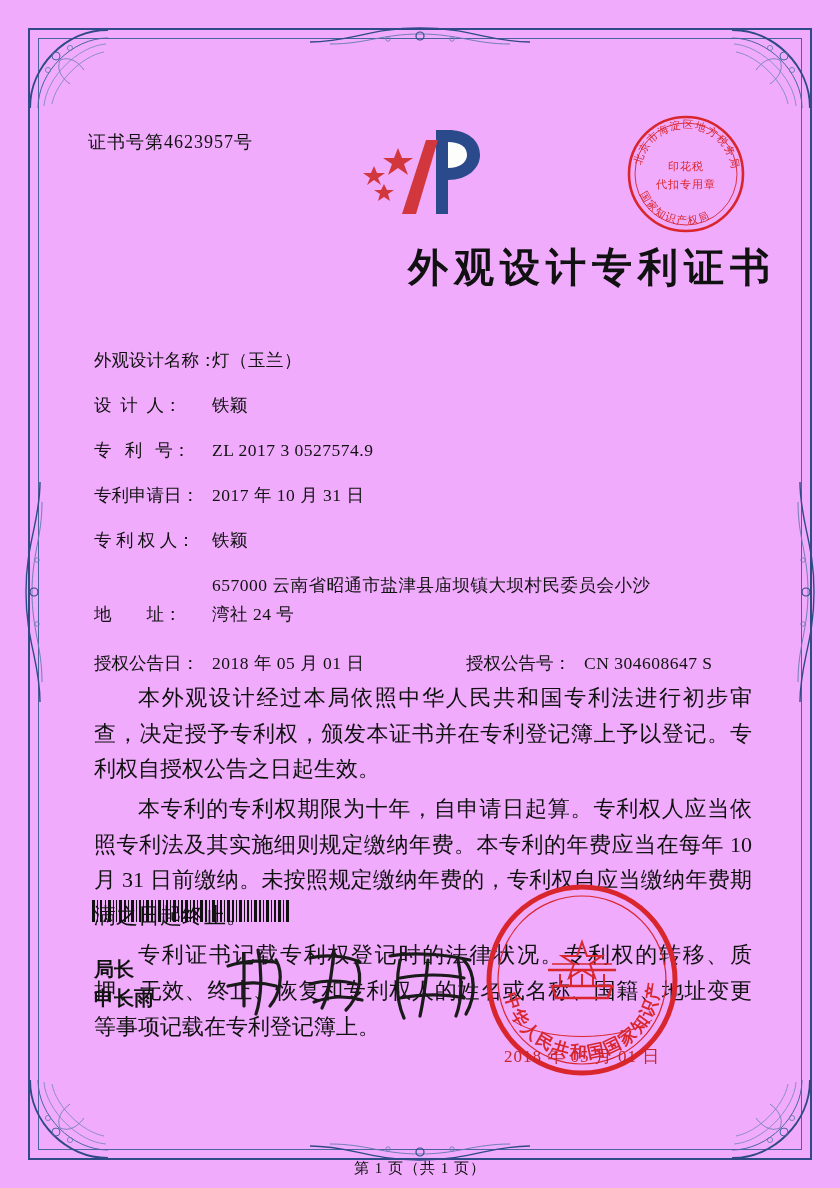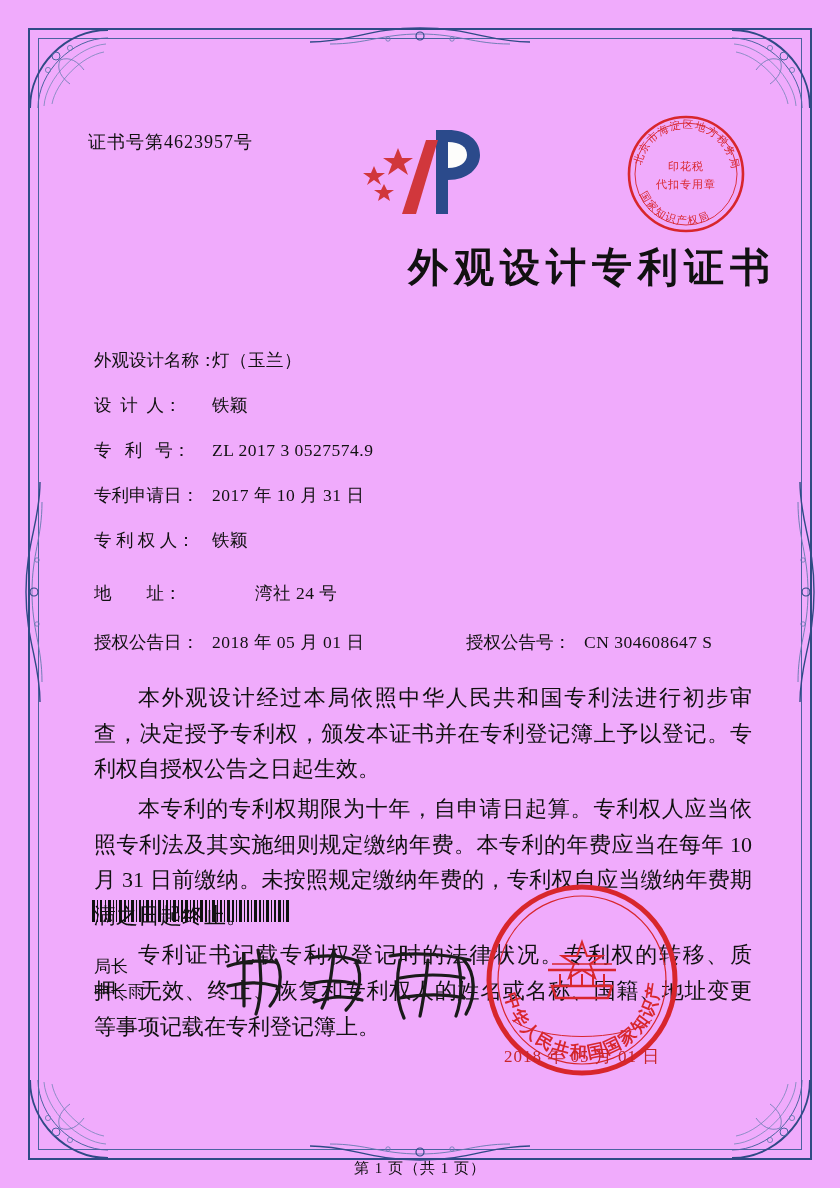--- a/index.html
+++ b/index.html
@@ -115,21 +115,20 @@
     color: #111;
   }
   .field-value {
     flex: 1 1 auto;
     color: #111;
     letter-spacing: 0.5px;
   }
   .field-value .second-line {
     display: block;
     margin-top: 8px;
-    margin-left: 43px;
   }
   .row-split {
     display: flex;
     align-items: flex-start;
     margin-bottom: 16px;
     margin-top: 28px;
   }
   .row-split .half {
     display: flex;
     align-items: flex-start;
@@ -166,23 +165,24 @@
     top: 0;
     height: 22px;
     background: #111;
   }
 
   
   .sign-block {
     position: absolute;
     left: 30px;
     top: 895px;
-    font-size: 17px;
+    font-size: 20px;
     line-height: 1.45;
     color: #111;
+    font-weight: bold;
   }
   .sign-script {
     position: absolute;
     left: 150px;
     top: 880px;
     width: 290px;
     height: 90px;
   }
 
   
@@ -357,20 +357,21 @@
       </div>
 
       <div class="field-row">
         <div class="field-label">专 利 权 人：</div>
         <div class="field-value">铁颖</div>
       </div>
 
       <div class="field-row">
         <div class="field-label">地        址：</div>
         <div class="field-value">
+          <span>657000  云南省昭通市盐津县庙坝镇大坝村民委员会小沙</span>
           <span class="second-line">湾社 24 号</span>
         </div>
       </div>
 
       <div class="row-split">
         <div class="half left">
           <div class="field-label">授权公告日：</div>
           <div class="field-value">2018 年 05 月 01 日</div>
         </div>
         <div class="half">

